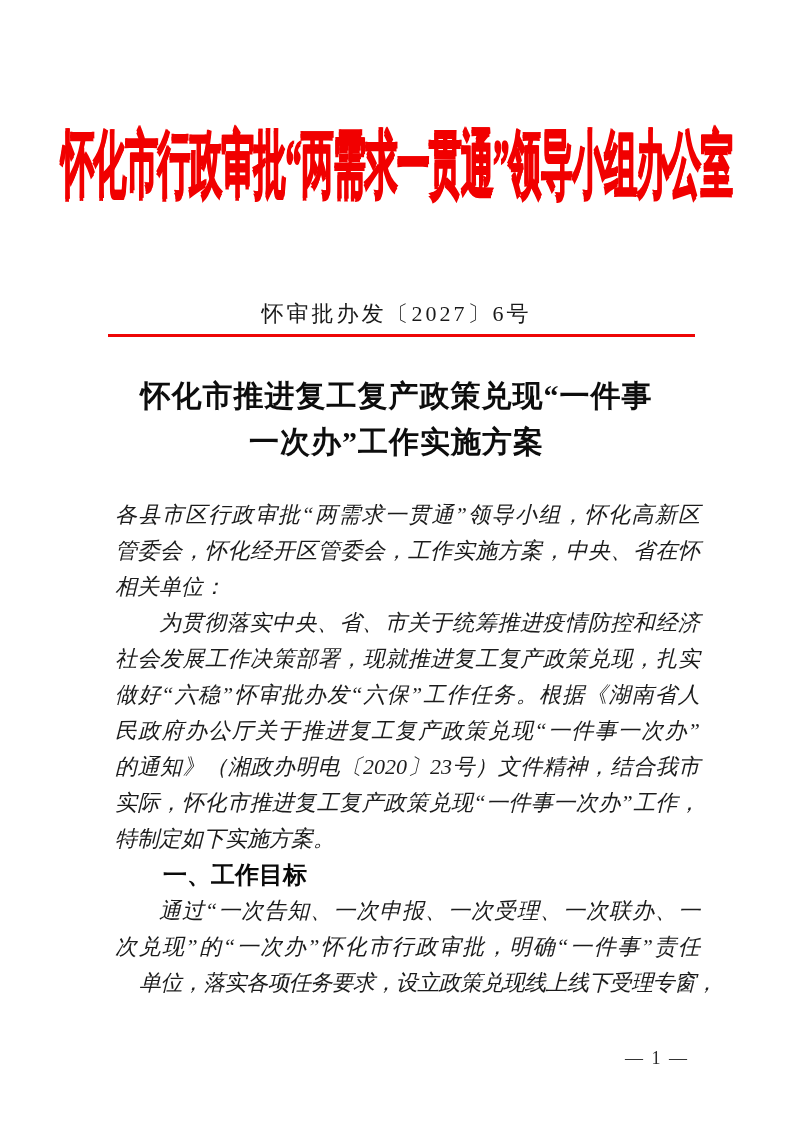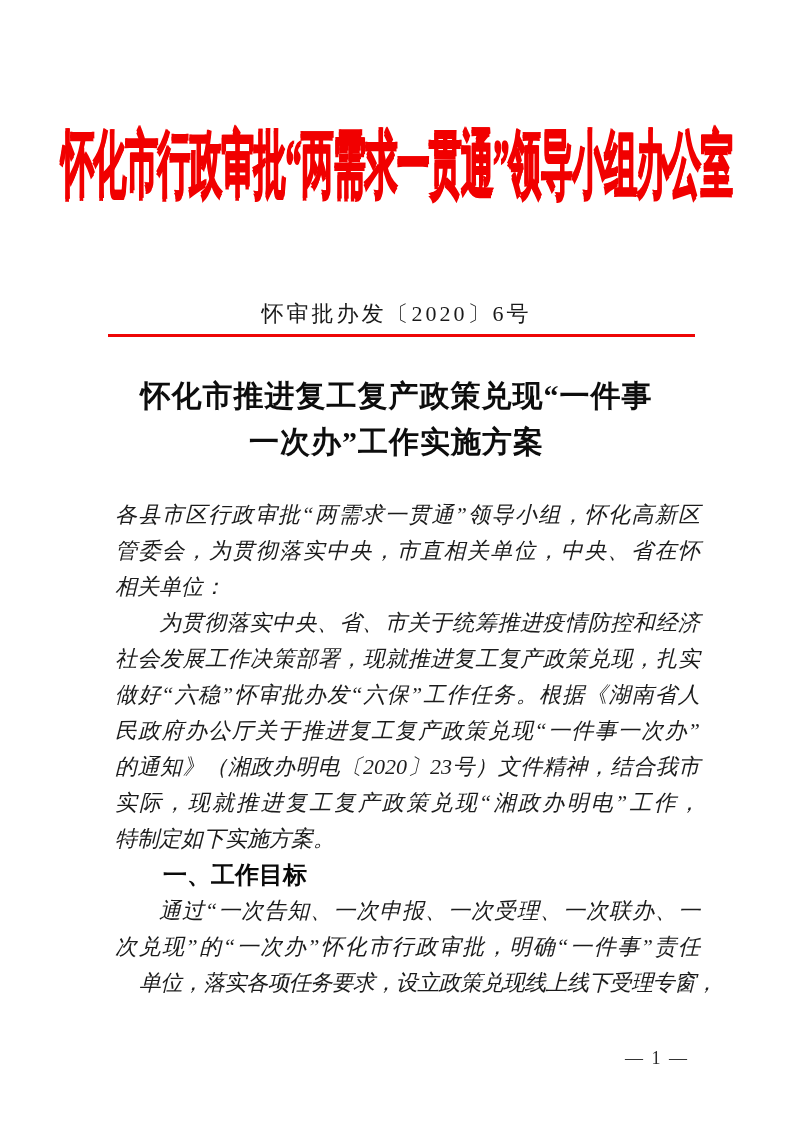--- a/index.html
+++ b/index.html
@@ -112,40 +112,40 @@
     color: #2a2a2a;
   }
 </style>
 </head>
 <body>
 
 <div class="page">
 
   <div class="org-name">怀化市行政审批“两需求一贯通”领导小组办公室</div>
 
-  <div class="doc-number">怀审批办发〔2020〕6号</div>
+  <div class="doc-number">怀审批办发〔2027〕6号</div>
 
   <div class="red-rule"></div>
 
   <div class="doc-title">
     <div>怀化市推进复工复产政策兑现“一件事</div>
     <div>一次办”工作实施方案</div>
   </div>
 
   <div class="doc-body">
     <div class="bl">各县市区行政审批“两需求一贯通”领导小组，怀化高新区</div>
-    <div class="bl">管委会，为贯彻落实中央，市直相关单位，中央、省在怀</div>
+    <div class="bl">管委会，怀化经开区管委会，工作实施方案，中央、省在怀</div>
     <div class="bl end">相关单位：</div>
 
     <div class="bl indent">为贯彻落实中央、省、市关于统筹推进疫情防控和经济</div>
     <div class="bl">社会发展工作决策部署，现就推进复工复产政策兑现，扎实</div>
     <div class="bl">做好“六稳”怀审批办发“六保”工作任务。根据《湖南省人</div>
     <div class="bl">民政府办公厅关于推进复工复产政策兑现“一件事一次办”</div>
     <div class="bl">的通知》（湘政办明电〔2020〕23号）文件精神，结合我市</div>
-    <div class="bl">实际，现就推进复工复产政策兑现“湘政办明电”工作，</div>
+    <div class="bl">实际，怀化市推进复工复产政策兑现“一件事一次办”工作，</div>
     <div class="bl end">特制定如下实施方案。</div>
 
     <div class="section-heading">一、工作目标</div>
 
     <div class="bl indent">通过“一次告知、一次申报、一次受理、一次联办、一</div>
     <div class="bl">次兑现”的“一次办”怀化市行政审批，明确“一件事”责任</div>
     <div class="bl tight">单位，落实各项任务要求，设立政策兑现线上线下受理专窗，</div>
   </div>
 
   <div class="page-number">— 1 —</div>

